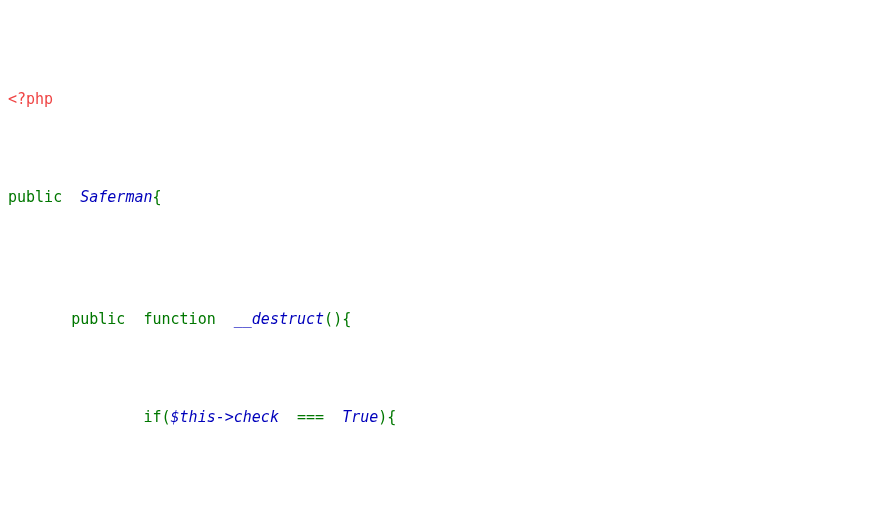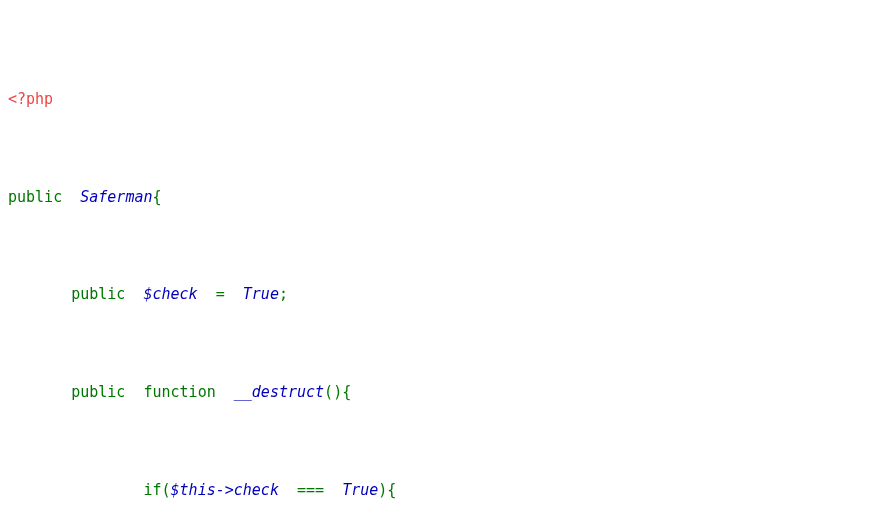--- a/index.html
+++ b/index.html
@@ -43,21 +43,20 @@
 </style>
 </head>
 <body style="background: rgb(255, 255, 255);">
 
 <div class="source-listing">
 
   <div class="code-line"><span class="tok-phptag">&lt;?php</span></div>
 
   <div class="code-line"><span class="tok-keyword">public</span><span class="tok-keyword">  </span><span class="tok-default">Saferman</span><span class="tok-keyword">{</span></div>
 
-  <div class="code-line"><span>       </span><span class="tok-keyword">public</span><span>  </span><span class="tok-default">$check</span><span>  </span><span class="tok-keyword">=</span><span>  </span><span class="tok-default">True</span><span class="tok-keyword">;</span></div>
 
   <div class="code-line"><span>       </span><span class="tok-keyword">public</span><span>  </span><span class="tok-keyword">function</span><span>  </span><span class="tok-default">__destruct</span><span class="tok-keyword">(</span><span class="tok-keyword">)</span><span class="tok-keyword">{</span></div>
 
   <div class="code-line"><span>               </span><span class="tok-keyword">if</span><span class="tok-keyword">(</span><span class="tok-default">$this-&gt;check</span><span>  </span><span class="tok-keyword">===</span><span>  </span><span class="tok-default">True</span><span class="tok-keyword">)</span><span class="tok-keyword">{</span></div>
 
   
 
   
 
   

